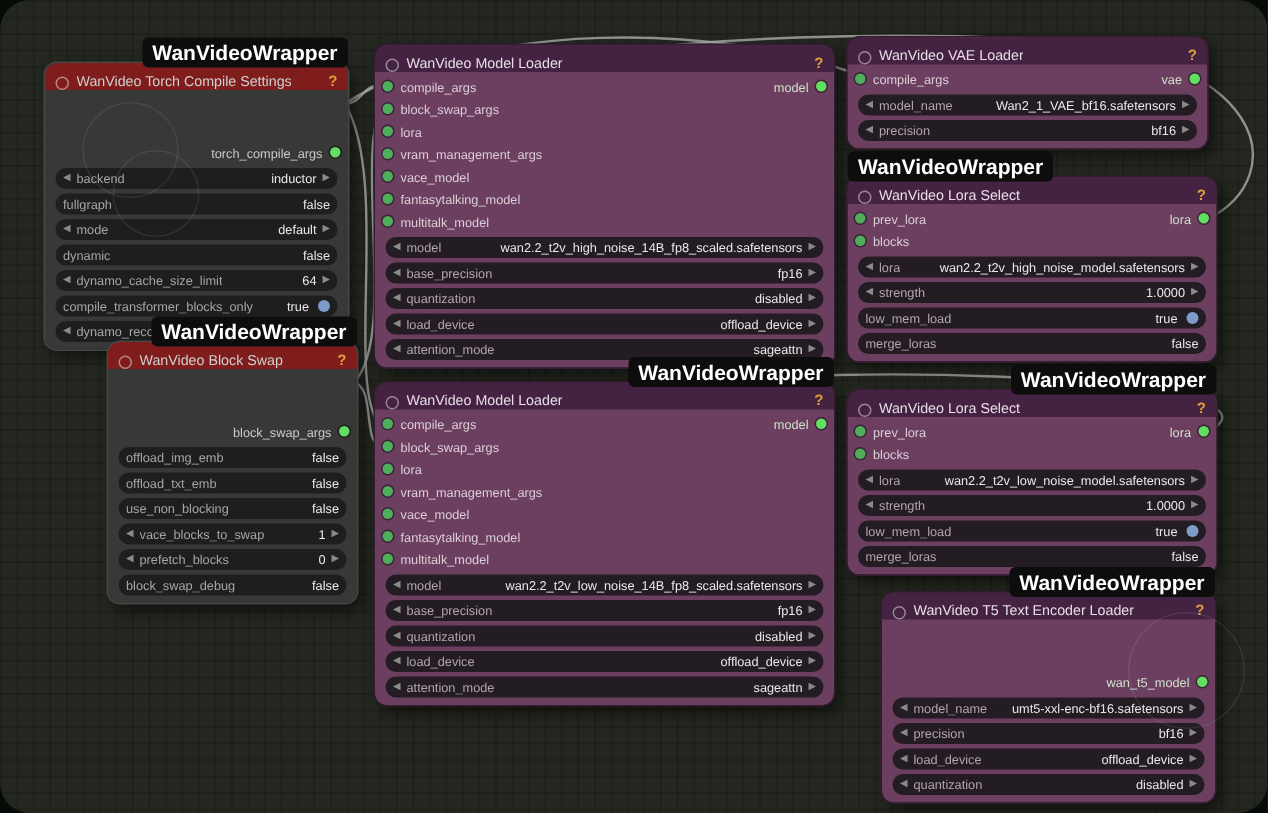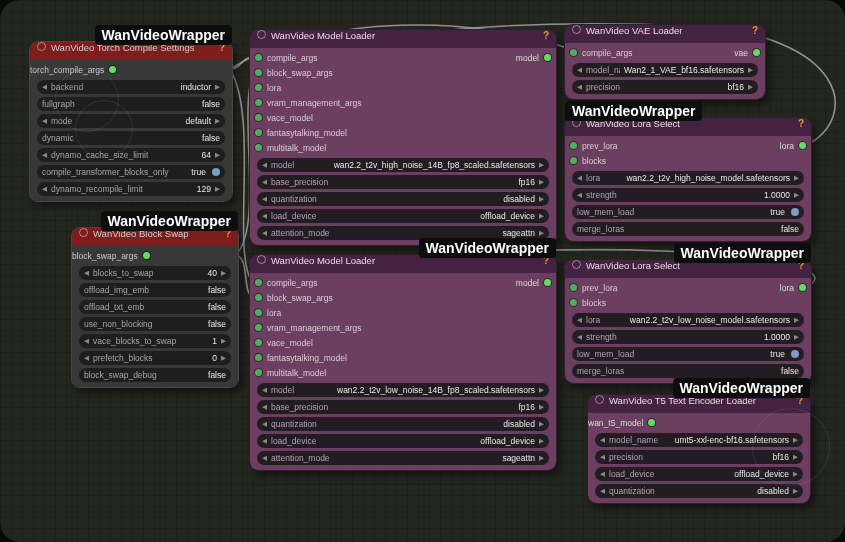--- a/index.html
+++ b/index.html
@@ -16,33 +16,33 @@
       linear-gradient(rgba(0,0,0,.14) 1px, transparent 1px),
       linear-gradient(90deg, rgba(0,0,0,.14) 1px, transparent 1px);
     background-size:11px 11px;
   }
   svg.links{position:absolute;left:0;top:0;z-index:1;pointer-events:none;}
 
   .node{position:absolute;border-radius:8px;z-index:2;box-shadow:4px 5px 10px rgba(0,0,0,.55);}
   .gray{background:#383838;outline:1px solid #474747;}
   .purple{background:#6c3f60;outline:1px solid #321c2f;}
 
-  .node-header{display:flex;align-items:flex-start;gap:5px;height:18px;padding:0 7px;
+  .node-header{display:flex;align-items:flex-end;gap:5px;height:18px;padding:0 7px;
     border-top-left-radius:8px;border-top-right-radius:8px;}
   .gray .node-header{background:#7f1d1d;color:#cfcfcf;}
   .purple .node-header{background:#432341;color:#e9dce6;}
   .node-title{font-size:9.5px;white-space:nowrap;overflow:hidden;}
   .help{margin-left:auto;color:#de9e3a;font-size:10px;font-weight:bold;}
   .collapse-dot{width:7px;height:7px;border:1px solid rgba(255,255,255,.45);border-radius:50%;flex:none;}
 
   .node-body{position:relative;padding:2px 0 5px;}
   .io{position:relative;}
   .row{display:flex;align-items:center;height:15px;}
   .row.in{gap:5px;padding-left:5px;}
-  .row.out-only{gap:5px;padding-right:5px;}
+  .row.out-only{justify-content:flex-end;gap:5px;padding-right:5px;margin-top:32px;}
   .row.split{justify-content:space-between;padding:0 5px;}
   .in-pair,.out-pair{display:flex;align-items:center;gap:5px;}
   .out-abs{position:absolute;top:0;right:5px;gap:5px;}
   .slot-label{font-size:8.5px;color:#dccfd7;white-space:nowrap;}
   .gray .slot-label{color:#c9c9c9;}
   .out-label{color:#cfe0cc;}
   .dot{width:7px;height:7px;border-radius:50%;background:#4fae5c;box-shadow:0 0 0 1px rgba(0,0,0,.45);flex:none;}
   .dot.out{background:#62df62;}
 
   .widget{display:flex;align-items:center;height:14px;margin:3px 7px 0;background:#1e1e1e;
@@ -139,26 +139,20 @@
       <span class="collapse-dot"></span>
       <span class="node-title">WanVideo Block Swap</span>
       <span class="help">?</span>
     </div>
     <div class="node-body">
       <div class="row out-only">
         <span class="slot-label">block_swap_args</span>
         <span class="dot out"></span>
       </div>
       <div class="widget">
-        <span class="arr l"></span>
-        <span class="wlabel">blocks_to_swap</span>
-        <span class="wvalue">40</span>
-        <span class="arr r"></span>
-      </div>
-      <div class="widget">
         <span class="wlabel">offload_img_emb</span>
         <span class="wvalue">false</span>
       </div>
       <div class="widget">
         <span class="wlabel">offload_txt_emb</span>
         <span class="wvalue">false</span>
       </div>
       <div class="widget">
         <span class="wlabel">use_non_blocking</span>
         <span class="wvalue">false</span>
@@ -324,21 +318,21 @@
       </div>
       <div class="widget">
         <span class="arr l"></span>
         <span class="wlabel">attention_mode</span>
         <span class="wvalue">sageattn</span>
         <span class="arr r"></span>
       </div>
     </div>
   </div>
 
-  <div class="node purple" style="left:565px;top:25px;width:200px;">
+  <div class="node purple" style="left:565px;top:25px;width:240px;">
     <div class="node-header">
       <span class="collapse-dot"></span>
       <span class="node-title">WanVideo VAE Loader</span>
       <span class="help">?</span>
     </div>
     <div class="node-body">
       <div class="row split">
         <span class="in-pair">
             <span class="dot in"></span>
             <span class="slot-label">compile_args</span>

